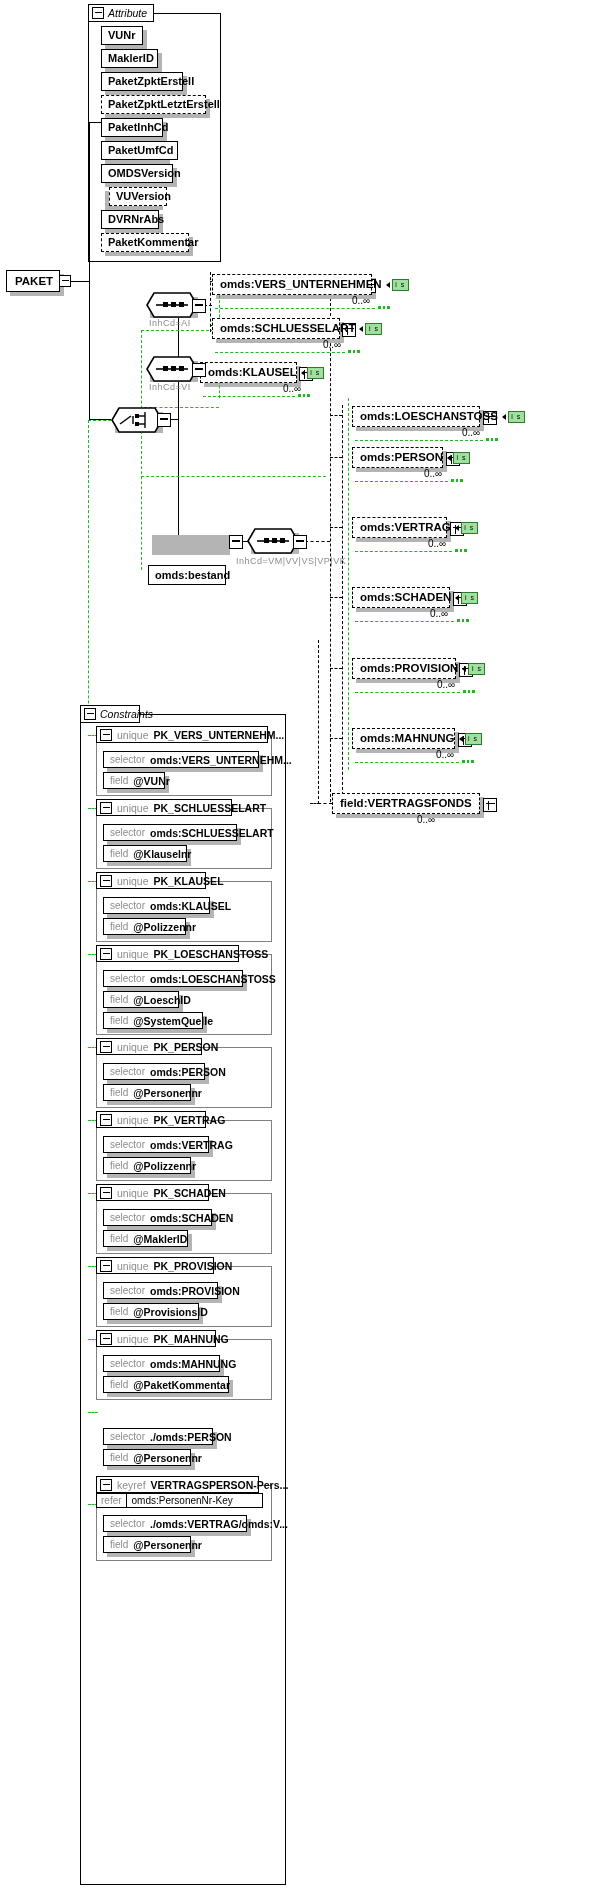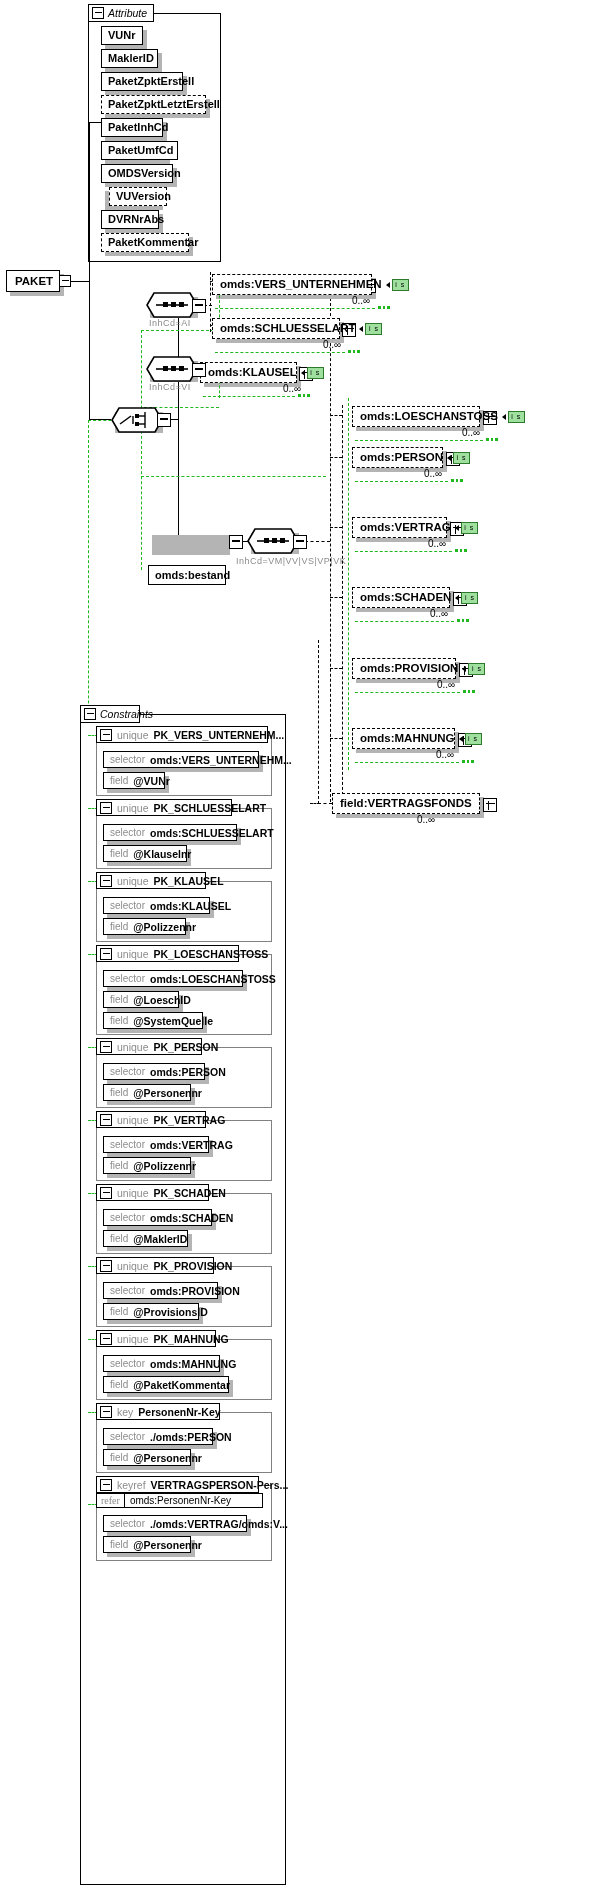--- a/index.html
+++ b/index.html
@@ -71,21 +71,21 @@
   
   .cons{position:absolute;box-sizing:border-box;}
   .cons-body{position:absolute;left:0;top:9px;right:0;bottom:0;border:1.2px solid #808080;background:#fff;box-sizing:border-box;}
   .cons-tab{position:absolute;left:0;top:0;height:17px;border:1.2px solid #000;background:#fff;
             display:flex;align-items:center;gap:5px;padding:0 7px 0 3px;box-sizing:border-box;z-index:3;white-space:nowrap;}
   .cons-kind{font-size:10.5px;color:#8c8c8c;}
   .cons-name{font-size:10.5px;font-weight:bold;color:#000;}
   .cons-mask{position:absolute;height:3px;background:#fff;z-index:2;}
   .refer{position:absolute;height:15px;border:1.2px solid #000;background:#fff;display:flex;align-items:center;
          box-sizing:border-box;z-index:3;white-space:nowrap;}
-  .refer .k{font-size:10px;color:#8c8c8c;padding:0 4px;border-right:1.2px solid #000;height:100%;display:flex;align-items:center;font-family:Liberation Serif, serif;}
+  .refer .k{font-size:10px;color:#8c8c8c;padding:0 4px;border-right:1.2px solid #000;height:100%;display:flex;align-items:center;}
   .refer .v{font-size:10px;color:#000;padding:0 5px;}
   .sf{position:absolute;height:17px;border:1.3px solid #000;background:#fff;display:flex;align-items:center;
       gap:5px;padding:0 6px;box-sizing:border-box;white-space:nowrap;z-index:3;}
   .sf .k{font-size:10px;color:#8c8c8c;}
   .sf .v{font-size:10.5px;font-weight:bold;color:#000;}
 
   
   .root{position:absolute;height:22px;border:1.6px solid #000;background:#fff;
         display:flex;align-items:center;padding:0 4px 0 8px;gap:6px;box-sizing:border-box;z-index:5;}
   .root .lbl{font-size:11.5px;font-weight:bold;}
@@ -606,29 +606,20 @@
     <span class="k">selector</span>
     <span class="v">omds:MAHNUNG</span>
   </div>
   <div class="shadow" style="left:107px;top:1380px;width:126px;height:17px;"></div>
   <div class="sf" style="left:103px;top:1376px;width:126px;">
     <span class="k">field</span>
     <span class="v">@PaketKommentar</span>
   </div>
   <div class="gln-h" style="left:88px;top:1339px;width:10px;"></div>
 
-  <div class="cons" style="left:96px;top:1403px;width:176px;height:70px;">
-    <div class="cons-body"></div>
-    <div class="cons-tab" style="width:124px;">
-      <span class="pm"></span>
-      <span class="cons-kind">key</span>
-      <span class="cons-name">PersonenNr-Key</span>
-    </div>
-    <div class="cons-mask" style="left:1.2px;top:15px;width:121px;"></div>
-  </div>
   <div class="shadow" style="left:107px;top:1432px;width:110px;height:17px;"></div>
   <div class="sf" style="left:103px;top:1428px;width:110px;">
     <span class="k">selector</span>
     <span class="v">./omds:PERSON</span>
   </div>
   <div class="shadow" style="left:107px;top:1453px;width:88px;height:17px;"></div>
   <div class="sf" style="left:103px;top:1449px;width:88px;">
     <span class="k">field</span>
     <span class="v">@Personennr</span>
   </div>

